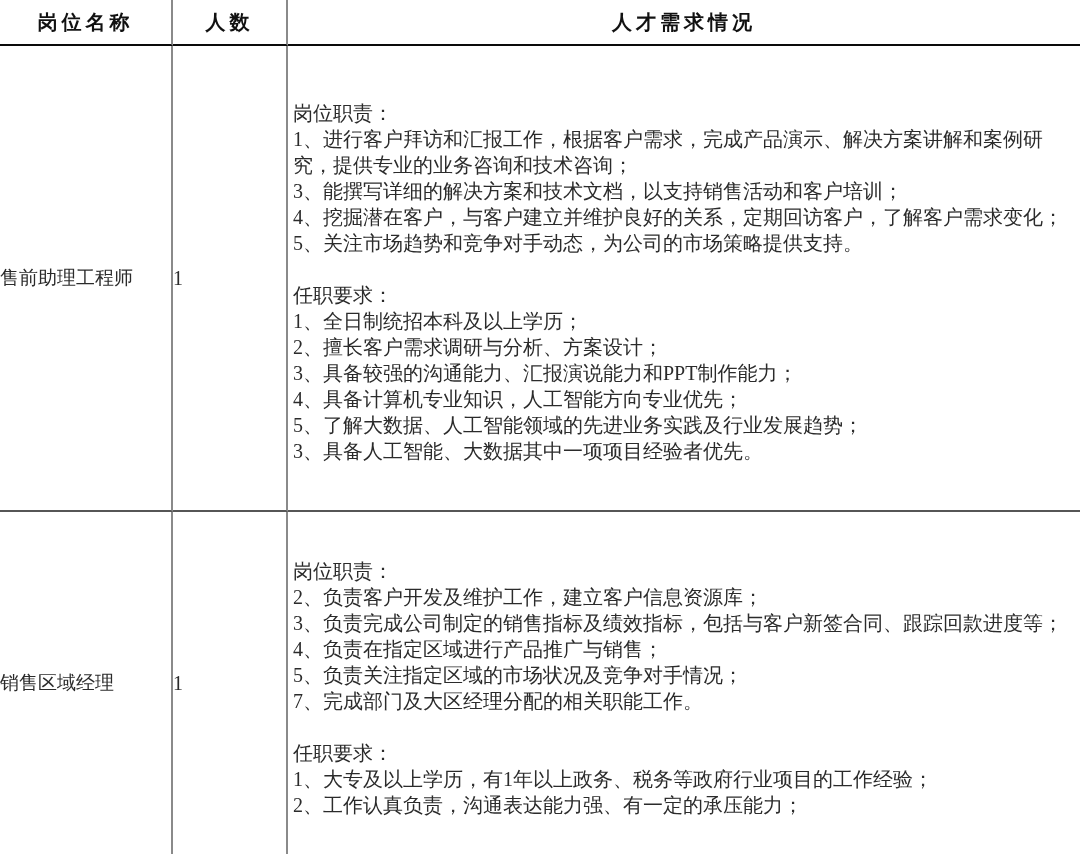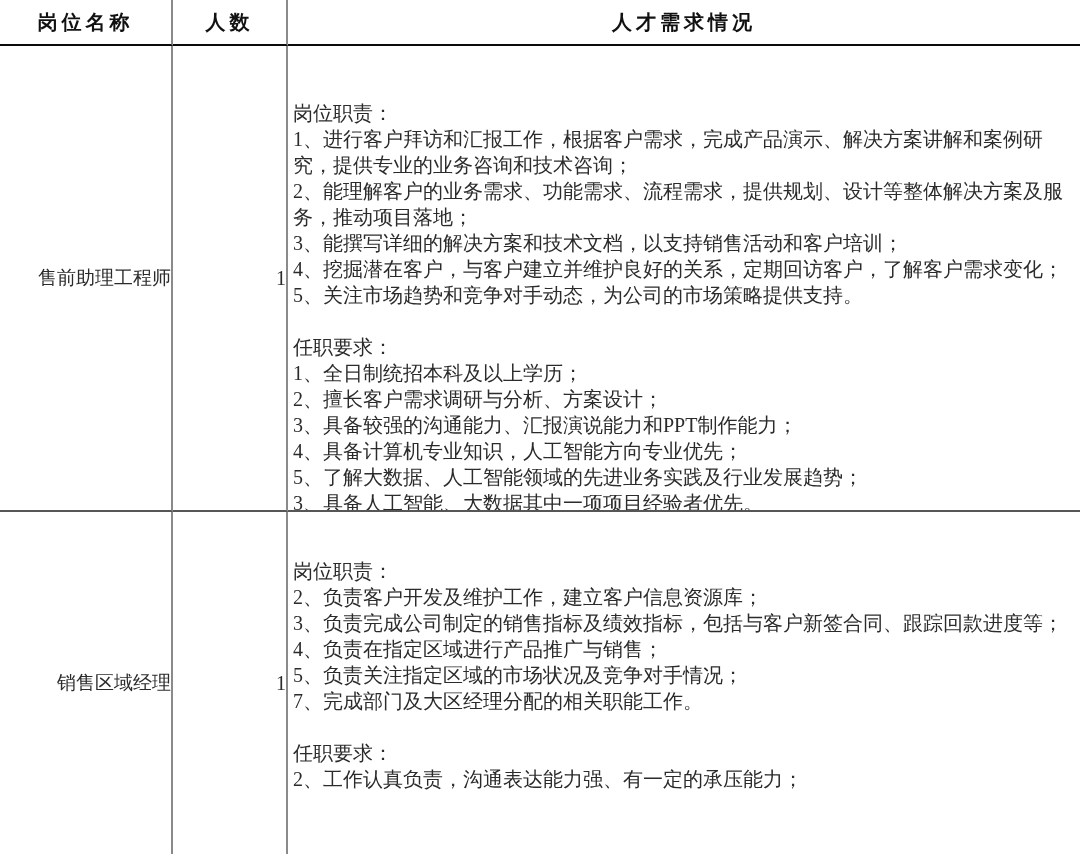--- a/index.html
+++ b/index.html
@@ -29,21 +29,21 @@
     font-family: "Liberation Sans", "DejaVu Sans", sans-serif;
     font-weight: bold;
     font-size: 20px;
     letter-spacing: 4px;
     color: #111111;
   }
   .rowdiv { border-bottom: 2px solid #565656; }
   .namecell, .countcell {
     display: flex;
     align-items: center;
-    justify-content: flex-end;
+    justify-content: flex-start;
     font-size: 19px;
     color: #2b2b2b;
   }
   .countcell { font-size: 20px; }
   .detailcell {
     font-size: 20px;
     line-height: 26px;
     color: #2b2b2b;
     padding-left: 5px;
     padding-right: 0;
@@ -74,21 +74,20 @@
     <div class="cell vline rowdiv namecell">
       <span>售前助理工程师</span>
     </div>
     <div class="cell vline rowdiv countcell">
       <span>1</span>
     </div>
     <div class="cell rowdiv detailcell r1">
       <div class="section">
         <div class="line">岗位职责：</div>
         <div class="line">1、进行客户拜访和汇报工作，根据客户需求，完成产品演示、解决方案讲解和案例研究，提供专业的业务咨询和技术咨询；</div>
-        <div class="line">2、能理解客户的业务需求、功能需求、流程需求，提供规划、设计等整体解决方案及服务，推动项目落地；</div>
         <div class="line">3、能撰写详细的解决方案和技术文档，以支持销售活动和客户培训；</div>
         <div class="line">4、挖掘潜在客户，与客户建立并维护良好的关系，定期回访客户，了解客户需求变化；</div>
         <div class="line">5、关注市场趋势和竞争对手动态，为公司的市场策略提供支持。</div>
       </div>
       <div class="section">
         <div class="line">任职要求：</div>
         <div class="line">1、全日制统招本科及以上学历；</div>
         <div class="line">2、擅长客户需求调研与分析、方案设计；</div>
         <div class="line">3、具备较强的沟通能力、汇报演说能力和PPT制作能力；</div>
         <div class="line">4、具备计算机专业知识，人工智能方向专业优先；</div>
@@ -107,18 +106,19 @@
       <div class="section">
         <div class="line">岗位职责：</div>
         <div class="line">2、负责客户开发及维护工作，建立客户信息资源库；</div>
         <div class="line">3、负责完成公司制定的销售指标及绩效指标，包括与客户新签合同、跟踪回款进度等；</div>
         <div class="line">4、负责在指定区域进行产品推广与销售；</div>
         <div class="line">5、负责关注指定区域的市场状况及竞争对手情况；</div>
         <div class="line">7、完成部门及大区经理分配的相关职能工作。</div>
       </div>
       <div class="section">
         <div class="line">任职要求：</div>
+        <div class="line">1、大专及以上学历，有1年以上政务、税务等政府行业项目的工作经验；</div>
         <div class="line">2、工作认真负责，沟通表达能力强、有一定的承压能力；</div>
       </div>
     </div>
 
   </div>
 </div>
 
 </body></html>

